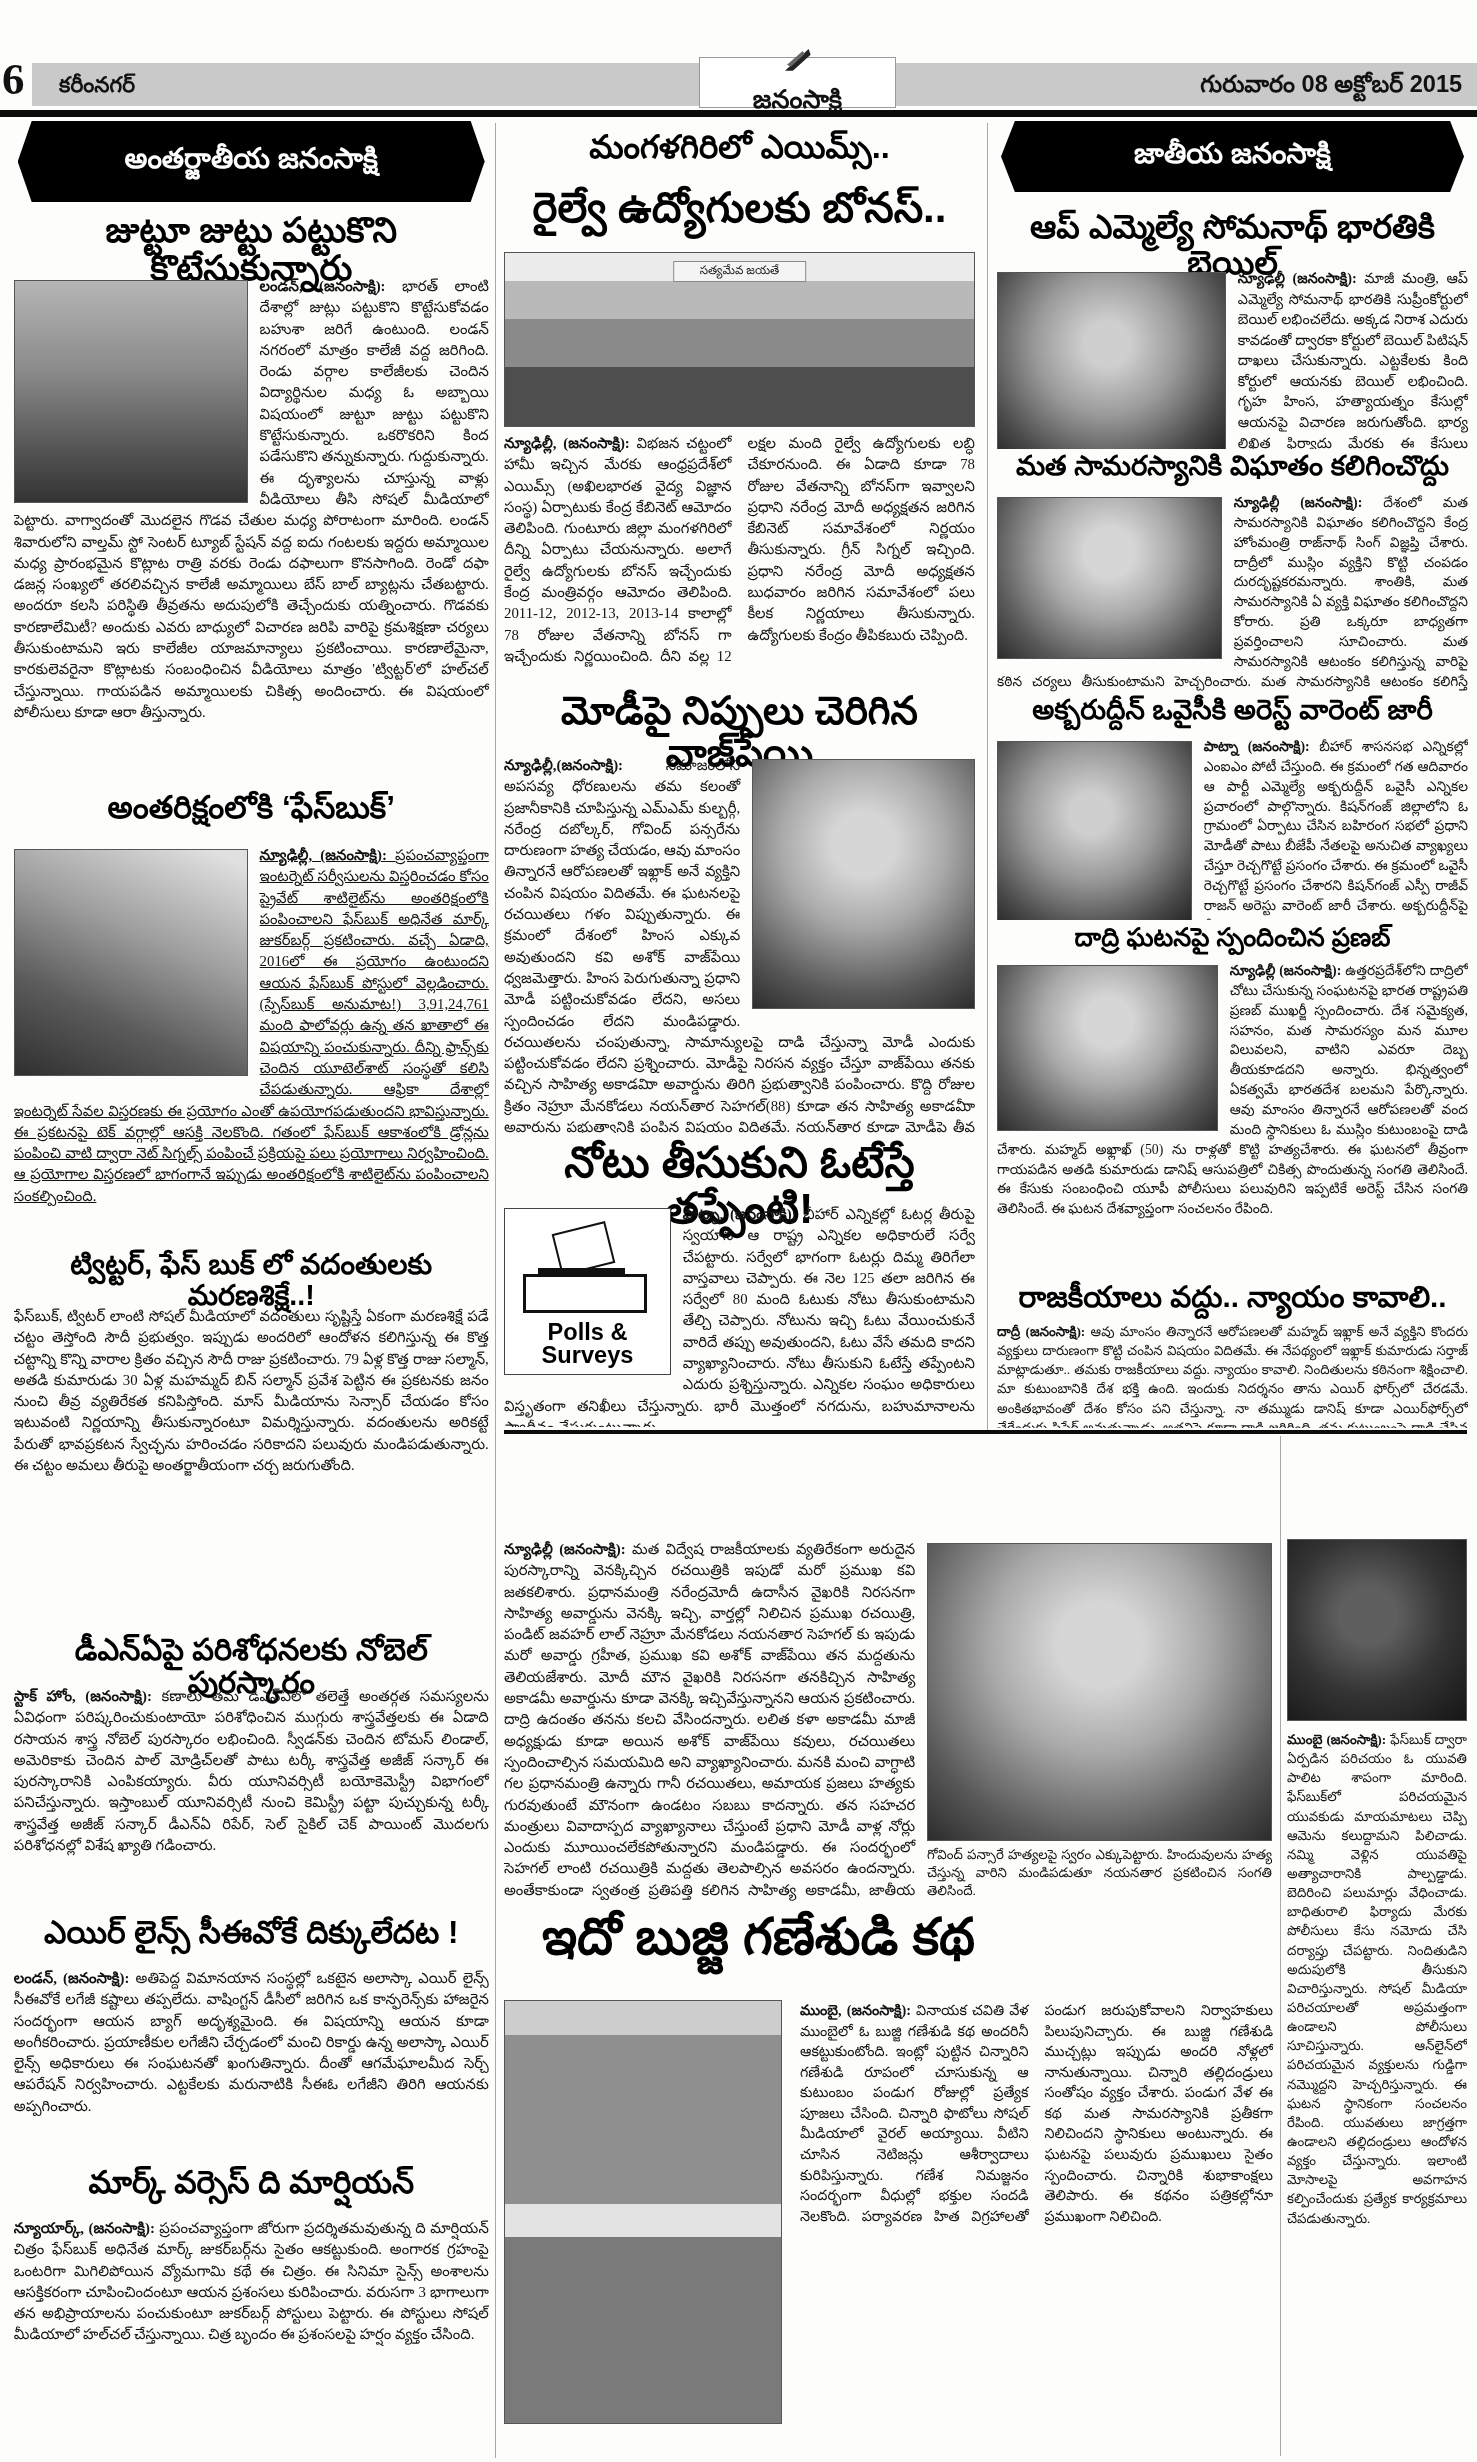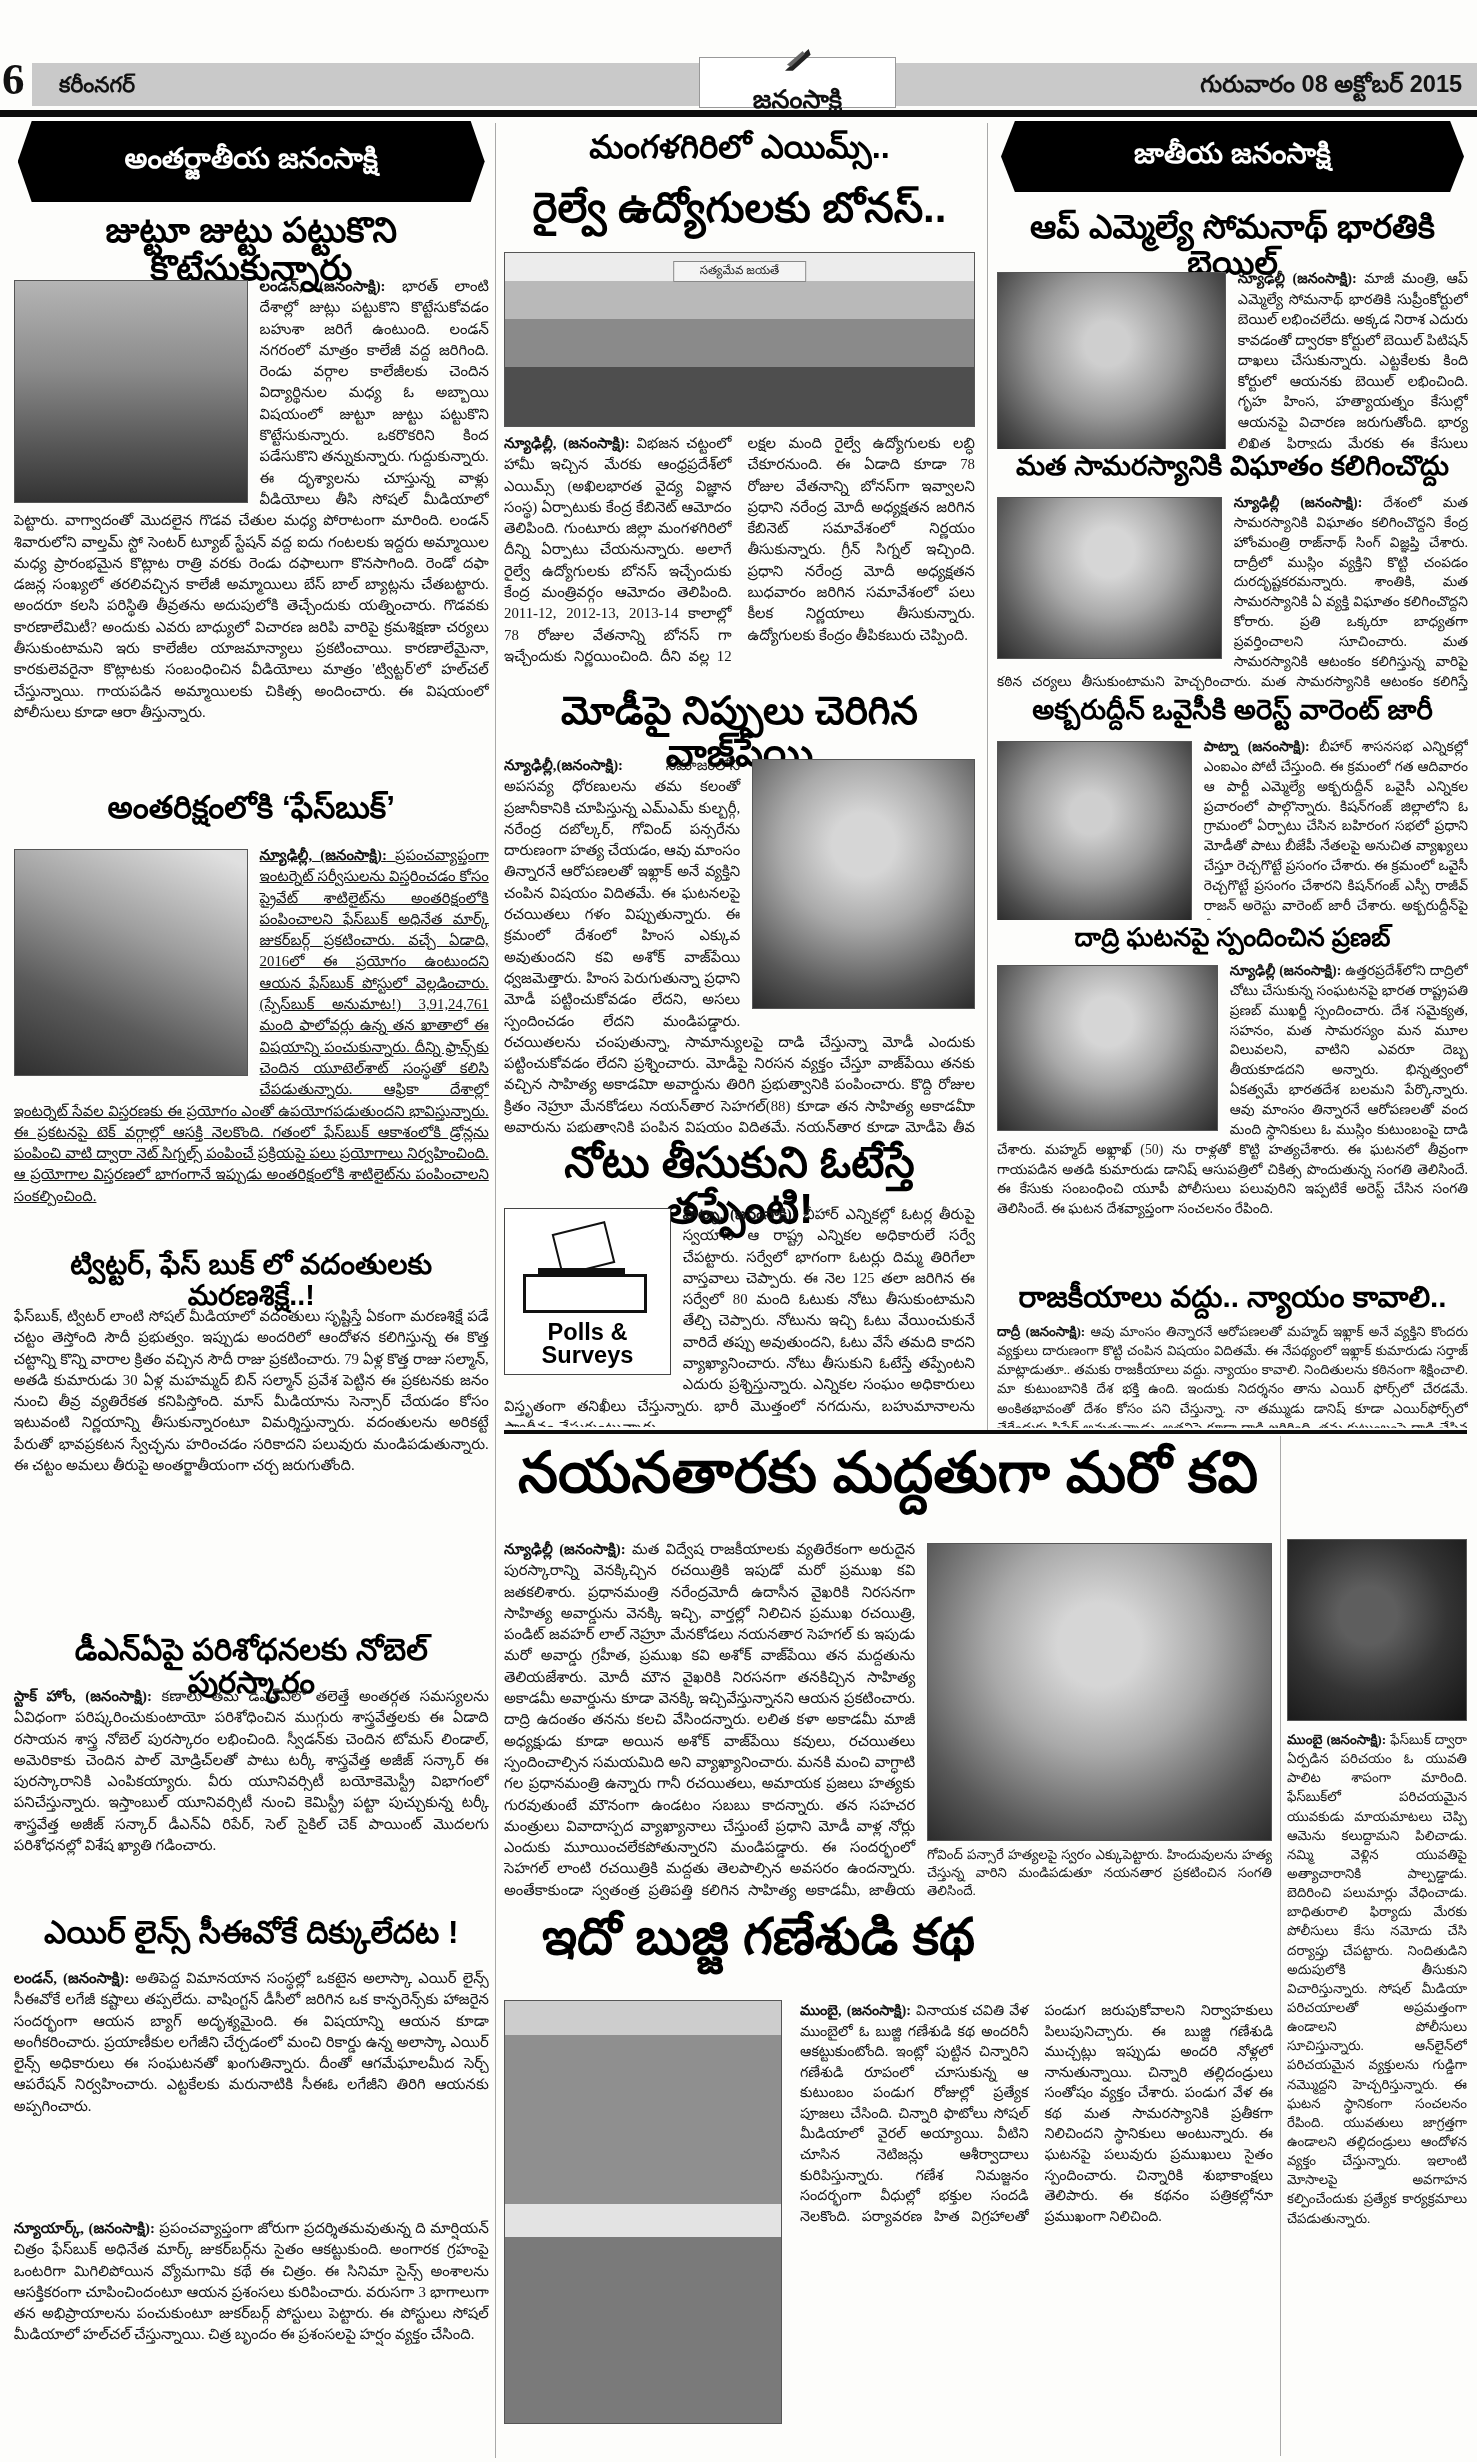--- a/index.html
+++ b/index.html
@@ -105,20 +105,21 @@
   </div>
 
   <div class="abs headline" style="left:13.8px;top:1915px;width:475px;height:47px;font-size:31.5px;">ఎయిర్ లైన్స్ సీఈవోకే దిక్కులేదట !</div>
   <div class="abs story" style="left:13.8px;top:1968px;width:475px;height:191px;">
     <p class="body-text" style="margin:0;">
       <span class="dateline">లండన్, (జనంసాక్షి):</span>
       <span>అతిపెద్ద విమానయాన సంస్థల్లో ఒకటైన అలాస్కా ఎయిర్ లైన్స్ సీఈవోకే లగేజీ కష్టాలు తప్పలేదు. వాషింగ్టన్ డీసీలో జరిగిన ఒక కాన్ఫరెన్స్‌కు హాజరైన సందర్భంగా ఆయన బ్యాగ్ అదృశ్యమైంది. ఈ విషయాన్ని ఆయన కూడా అంగీకరించారు. ప్రయాణీకుల లగేజీని చేర్చడంలో మంచి రికార్డు ఉన్న అలాస్కా ఎయిర్ లైన్స్ అధికారులు ఈ సంఘటనతో ఖంగుతిన్నారు. దీంతో ఆగమేఘాలమీద సెర్చ్ ఆపరేషన్ నిర్వహించారు. ఎట్టకేలకు మరునాటికి సీఈఓ లగేజీని తిరిగి ఆయనకు అప్పగించారు.</span>
     </p>
   </div>
 
+  <div class="abs headline" style="left:13.8px;top:2165px;width:475px;height:47px;font-size:31.5px;">మార్క్ వర్సెస్ ది మార్షియన్</div>
   <div class="abs story" style="left:13.8px;top:2218px;width:475px;height:234px;">
     <p class="body-text" style="margin:0;">
       <span class="dateline">న్యూయార్క్, (జనంసాక్షి):</span>
       <span>ప్రపంచవ్యాప్తంగా జోరుగా ప్రదర్శితమవుతున్న ది మార్షియన్ చిత్రం ఫేస్‌బుక్ అధినేత మార్క్ జుకర్‌బర్గ్‌ను సైతం ఆకట్టుకుంది. అంగారక గ్రహంపై ఒంటరిగా మిగిలిపోయిన వ్యోమగామి కథే ఈ చిత్రం. ఈ సినిమా సైన్స్ అంశాలను ఆసక్తికరంగా చూపించిందంటూ ఆయన ప్రశంసలు కురిపించారు. వరుసగా 3 భాగాలుగా తన అభిప్రాయాలను పంచుకుంటూ జుకర్‌బర్గ్ పోస్టులు పెట్టారు. ఈ పోస్టులు సోషల్ మీడియాలో హల్‌చల్ చేస్తున్నాయి. చిత్ర బృందం ఈ ప్రశంసలపై హర్షం వ్యక్తం చేసింది.</span>
     </p>
   </div>
 
   <div class="abs headline" style="left:504px;top:130px;width:471px;height:49px;font-size:32.5px;">మంగళగిరిలో ఎయిమ్స్..</div>
   <div class="abs headline" style="left:504px;top:185px;width:471px;height:61px;font-size:42px;">రైల్వే ఉద్యోగులకు బోనస్..</div>
   <div class="abs ph ph-cabinet" style="left:504px;top:252px;width:471px;height:175px;">
@@ -196,21 +197,20 @@
   </div>
 
   <div class="abs headline" style="left:997px;top:1281px;width:471px;height:37px;font-size:29.6px;">రాజకీయాలు వద్దు.. న్యాయం కావాలి..</div>
   <div class="abs story" style="left:997px;top:1322px;width:471px;height:106px;">
     <p class="body-text" style="margin:0;font-size:13.3px;">
       <span class="dateline">దాద్రీ (జనంసాక్షి):</span>
       <span>ఆవు మాంసం తిన్నారనే ఆరోపణలతో మహ్మద్ ఇఖ్లాక్ అనే వ్యక్తిని కొందరు వ్యక్తులు దారుణంగా కొట్టి చంపిన విషయం విదితమే. ఈ నేపథ్యంలో ఇఖ్లాక్ కుమారుడు సర్తాజ్ మాట్లాడుతూ.. తమకు రాజకీయాలు వద్దు. న్యాయం కావాలి. నిందితులను కఠినంగా శిక్షించాలి. మా కుటుంబానికి దేశ భక్తి ఉంది. ఇందుకు నిదర్శనం తాను ఎయిర్ ఫోర్స్‌లో చేరడమే. అంకితభావంతో దేశం కోసం పని చేస్తున్నా. నా తమ్ముడు డానిష్ కూడా ఎయిర్‌ఫోర్స్‌లో చేరేందుకు ప్రిపేర్ అవుతున్నాడు. అతనిపై కూడా దాడి జరిగింది. తమ కుటుంబంపై దాడి చేసిన వారిని కఠినంగా శిక్షించాలి. వారు ఏ మతానికి చెందిన వారైనా సరే. మత సామరస్యానికి మన దేశం ప్రతీక. దేశంలో శాంతికి విఘాతం కలిగించొద్దని కోరుకుంటున్నానని తెలిపారు.</span>
     </p>
   </div>
 
-  <div class="abs headline" style="left:504px;top:1442px;width:768px;height:89px;font-size:57px;">నయనతారకు మద్దతుగా మరో కవి</div>
   <div class="abs story" style="left:504px;top:1539px;width:768px;height:363px;">
     <div class="float-r" style="width:345px;">
       <div class="ph ph-portrait" style="width:343px;height:296px;"></div>
       <div class="caption">గోవింద్ పన్సారే హత్యలపై స్వరం ఎక్కుపెట్టారు. హిందువులను హత్య చేస్తున్న వారిని మండిపడుతూ నయనతార ప్రకటించిన సంగతి తెలిసిందే.</div>
     </div>
     <p class="body-text" style="margin:0;">
       <span class="dateline">న్యూఢిల్లీ (జనంసాక్షి):</span>
       <span>మత విద్వేష రాజకీయాలకు వ్యతిరేకంగా అరుదైన పురస్కారాన్ని వెనక్కిచ్చిన రచయిత్రికి ఇపుడో మరో ప్రముఖ కవి జతకలిశారు. ప్రధానమంత్రి నరేంద్రమోదీ ఉదాసీన వైఖరికి నిరసనగా సాహిత్య అవార్డును వెనక్కి ఇచ్చి, వార్తల్లో నిలిచిన ప్రముఖ రచయిత్రి, పండిట్ జవహర్ లాల్ నెహ్రూ మేనకోడలు నయనతార సెహగల్ కు ఇపుడు మరో అవార్డు గ్రహీత, ప్రముఖ కవి అశోక్ వాజ్‌పేయి తన మద్దతును తెలియజేశారు. మోదీ మౌన వైఖరికి నిరసనగా తనకిచ్చిన సాహిత్య అకాడమీ అవార్డును కూడా వెనక్కి ఇచ్చివేస్తున్నానని ఆయన ప్రకటించారు. దాద్రి ఉదంతం తనను కలచి వేసిందన్నారు. లలిత కళా అకాడమీ మాజీ అధ్యక్షుడు కూడా అయిన అశోక్ వాజ్‌పేయి కవులు, రచయితలు స్పందించాల్సిన సమయమిది అని వ్యాఖ్యానించారు. మనకి మంచి వాగ్ధాటి గల ప్రధానమంత్రి ఉన్నారు గానీ రచయితలు, అమాయక ప్రజలు హత్యకు గురవుతుంటే మౌనంగా ఉండటం సబబు కాదన్నారు. తన సహచర మంత్రులు వివాదాస్పద వ్యాఖ్యానాలు చేస్తుంటే ప్రధాని మోడీ వాళ్ల నోర్లు ఎందుకు మూయించలేకపోతున్నారని మండిపడ్డారు. ఈ సందర్భంలో సెహగల్ లాంటి రచయిత్రికి మద్దతు తెలపాల్సిన అవసరం ఉందన్నారు. అంతేకాకుండా స్వతంత్ర ప్రతిపత్తి కలిగిన సాహిత్య అకాడమీ, జాతీయ అకాడమీ కూడా స్పందించాలని కోరారు. 1975లో ఇందిరాగాంధీ విధించిన ఎమర్జెన్సీకి వ్యతిరేకంగా నిలబడిన వారిలో సెహగల్ ప్రముఖులు. పీపుల్స్ యూనియన్ ఆఫ్ సివిల్ లిబర్టీస్ సంఘం వ్యవస్థాపకుల్లో ఆమె కూడా ఒకరు. అటు ప్రముఖ హేతువాది ఎంఎం కాల్బుర్గి, నరేంద్ర దభోల్కర్</span>
     </p>
   </div>

